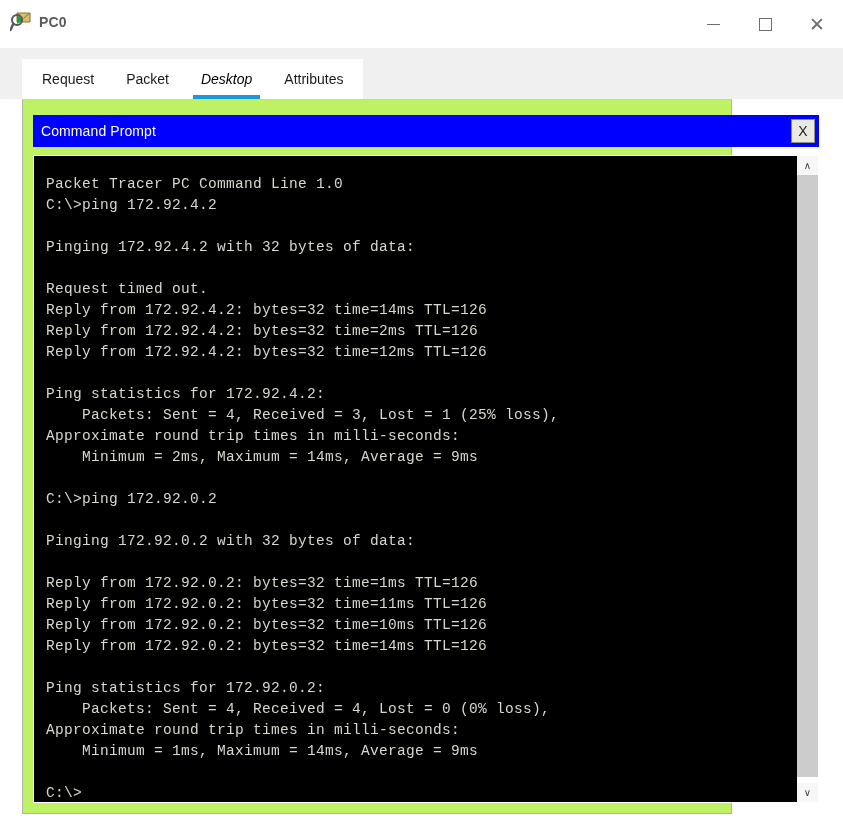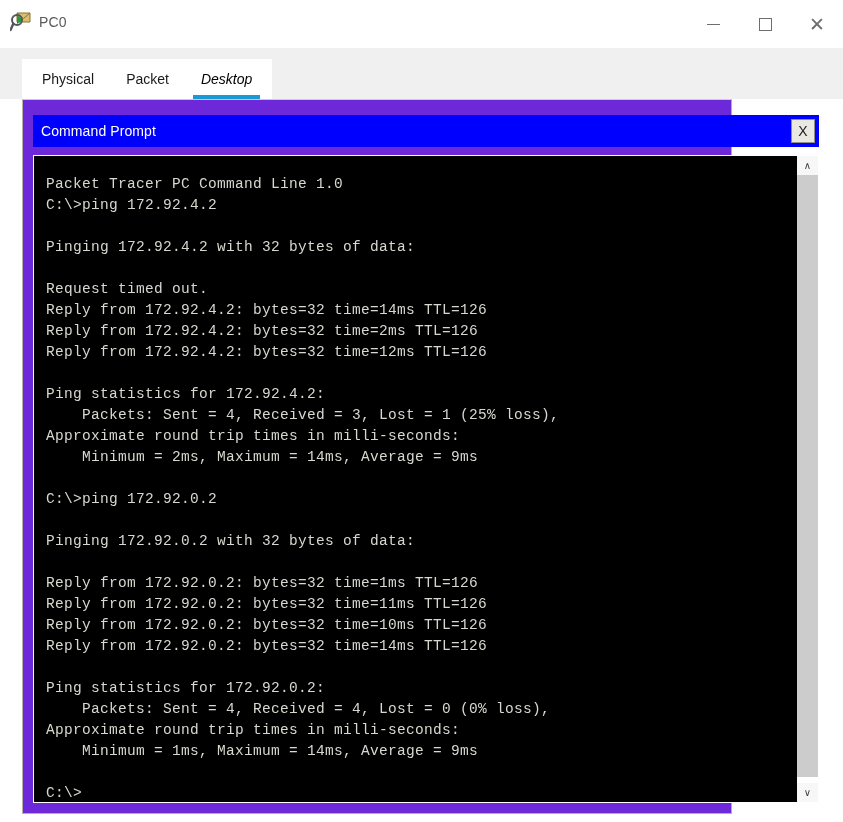--- a/index.html
+++ b/index.html
@@ -22,20 +22,21 @@
     width: 843px; height: 48px;
     background: #ffffff;
     border-bottom: 1px solid #e8e8e8;
   }
   .title-left {
     position: absolute;
     left: 10px; top: 8px;
     display: flex;
     align-items: center;
     height: 28px;
+    font-weight: bold;
   }
   .app-icon {
     width: 22px; height: 22px;
     position: relative;
     margin-right: 7px;
   }
   .title-text {
     font-size: 14px;
     color: #5a5a5a;
     letter-spacing: 0.2px;
@@ -105,21 +106,21 @@
     bottom: 0;
     height: 4px;
     background: #199ad6;
   }
 
   
   .panel {
     position: absolute;
     left: 22px; top: 99px;
     width: 710px; height: 715px;
-    background: #6d28d9;
+    background: #bef264;
     border: 1px solid #b5b2a3;
     border-top: 1px solid #cfcdc0;
     box-sizing: border-box;
   }
 
   
   .cp-window {
     position: absolute;
     left: 10px; top: 15px;
     width: 786px; height: 688px;
@@ -239,27 +240,30 @@
     </div>
     <div class="win-btn">
       <span class="glyph-close">✕</span>
     </div>
   </div>
 </div>
 
 <div class="tabstrip">
   <div class="tabs">
     <div class="tab">
-      <span>Physical</span>
+      <span>Request</span>
     </div>
     <div class="tab">
       <span>Packet</span>
     </div>
     <div class="tab active">
       <span>Desktop</span>
+    </div>
+    <div class="tab">
+      <span>Attributes</span>
     </div>
   </div>
 </div>
 
 <div class="panel">
 
   <div class="cp-window">
 
     <div class="cp-titlebar">
       <span class="cp-title">Command Prompt</span>

